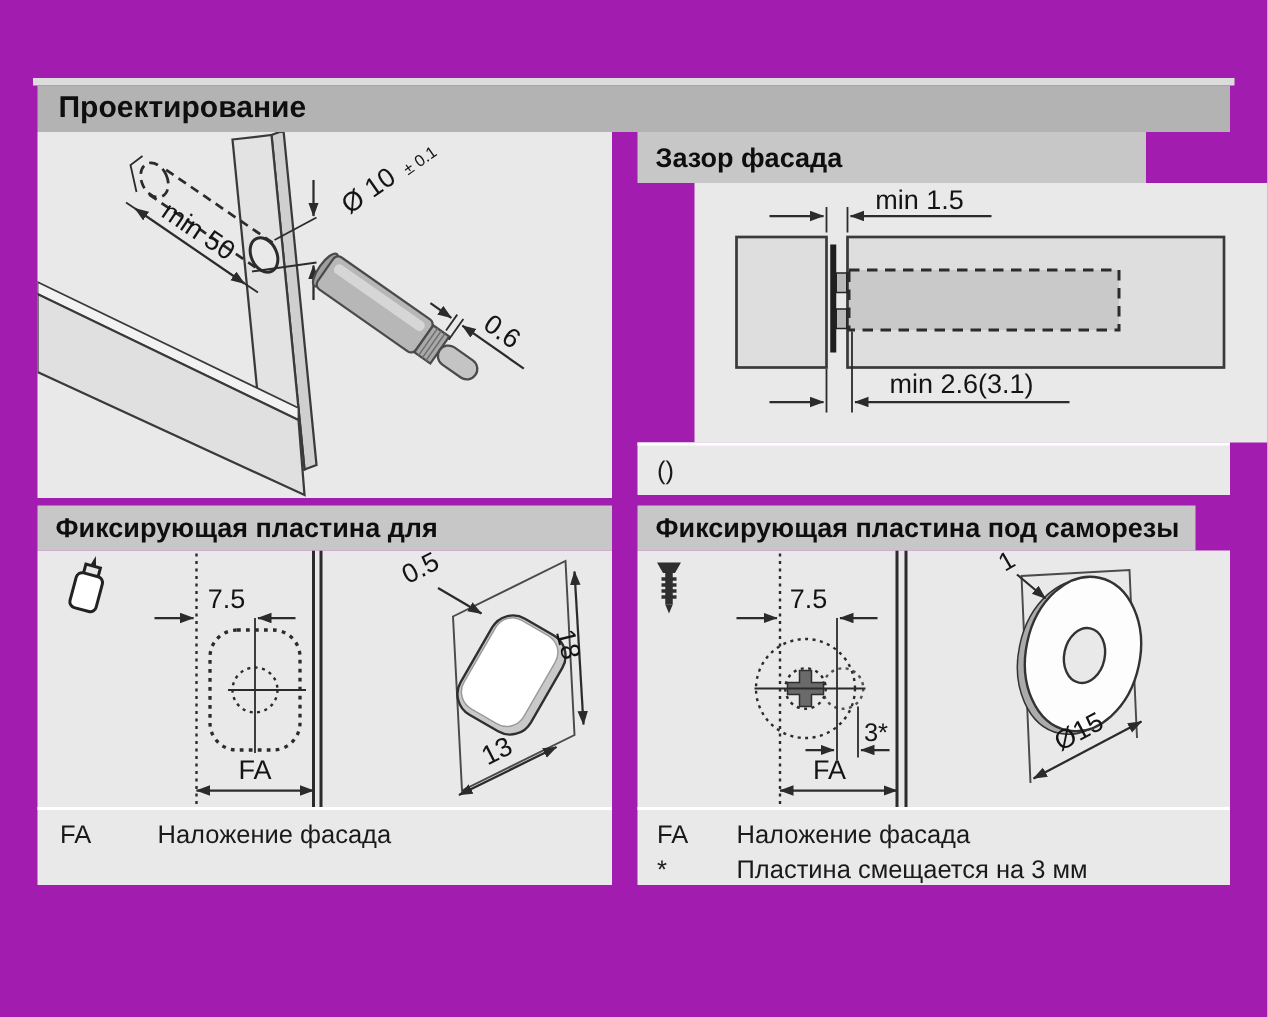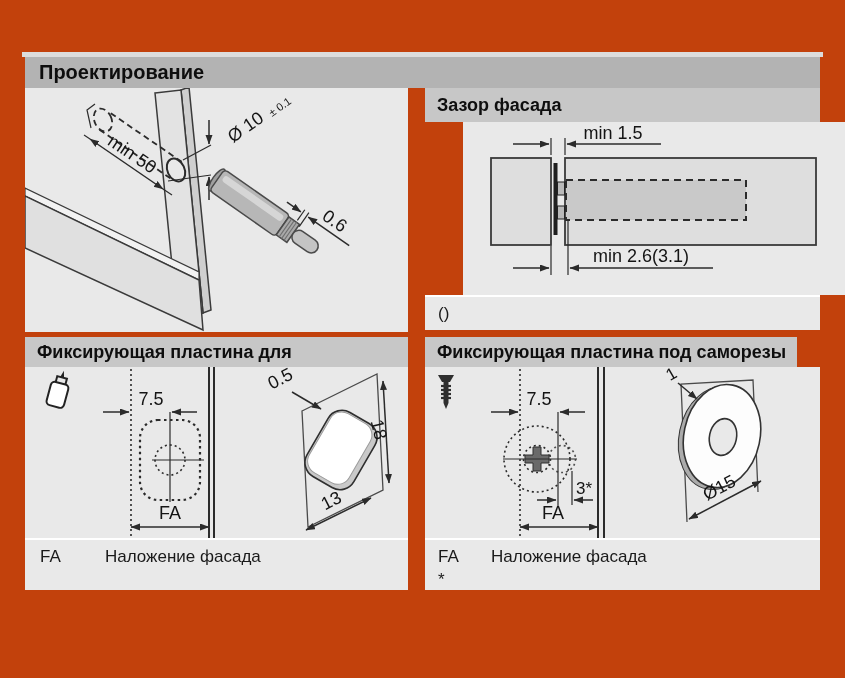--- a/index.html
+++ b/index.html
@@ -1,16 +1,16 @@
 <!DOCTYPE html>
 <html><head>
 <meta charset="utf-8">
 <style>
   html,body{margin:0;padding:0;background:#fff;}
-  .stage{position:relative;width:845px;height:678px;background:#c2410c;overflow:hidden;
+  .stage{position:relative;width:845px;height:678px;background:#a21caf;overflow:hidden;
          font-family:"Liberation Sans",sans-serif;color:#151515;}
   .abs{position:absolute;box-sizing:border-box;}
   .topstrip{background:#dcdcdc;}
   .hdr{background:#b3b3b3;font-weight:bold;font-size:20px;line-height:31px;padding-left:14px;color:#0e0e0e;}
   .sub{background:#c7c7c7;font-weight:bold;font-size:18px;line-height:30px;padding-left:12px;color:#0e0e0e;}
   .panel{background:#e9e9e9;}
   .notes{background:#e9e9e9;border-top:2px solid #ffffff;padding-top:5px;}
   .noterow{display:flex;font-size:17px;line-height:23px;color:#1a1a1a;}
   .noterow .sym{flex:0 0 53px;padding-left:13px;}
   .noterow.left .sym{flex:0 0 65px;padding-left:15px;}
@@ -79,21 +79,21 @@
         <rect x="93" y="-7" width="29" height="14" rx="7" fill="#c4c4c4" stroke="#4a4a4a" stroke-width="1.5"></rect>
         <line class="thin" x1="89" y1="-13" x2="89" y2="-26"></line>
         <line class="thin" x1="94" y1="-9" x2="94" y2="-26"></line>
         <line class="ln" x1="70" y1="-22" x2="87" y2="-22" marker-end="url(#a1)"></line>
         <line class="ln" x1="96" y1="-22" x2="146" y2="-22" marker-start="url(#a1)"></line>
         <text class="dim" transform="translate(120,-28)" text-anchor="middle">0.6</text>
       </g>
     </svg>
   </div>
 
-  <div class="abs sub" style="left:425px;top:88px;width:395px;height:34px;line-height:34px;">Зазор фасада</div>
+  <div class="abs sub" style="left:425px;top:88px;width:339px;height:34px;line-height:34px;">Зазор фасада</div>
 
   <div class="abs panel" style="left:425px;top:122px;width:395px;height:173px;margin-left:38px;">
     <svg width="395" height="173" viewBox="0 0 395 173">
       <defs>
         <marker id="a2" markerWidth="10" markerHeight="8" refX="9" refY="3.5" orient="auto-start-reverse" markerUnits="userSpaceOnUse">
           <path d="M0,0 L9.5,3.5 L0,7 Z" fill="#2b2b2b"></path>
         </marker>
       </defs>
       <g>
         <rect x="28" y="36" width="60" height="87" fill="#dedede" stroke="#3a3a3a" stroke-width="1.8"></rect>
@@ -238,16 +238,17 @@
     </svg>
   </div>
 
   <div class="abs notes" style="left:425px;top:538px;width:395px;height:52px;">
     <div class="noterow">
       <span class="sym">FA</span>
       <span>Наложение фасада</span>
     </div>
     <div class="noterow">
       <span class="sym">*</span>
+      <span>Пластина смещается на 3 мм</span>
     </div>
   </div>
 
 </div>
 
 </body></html>

